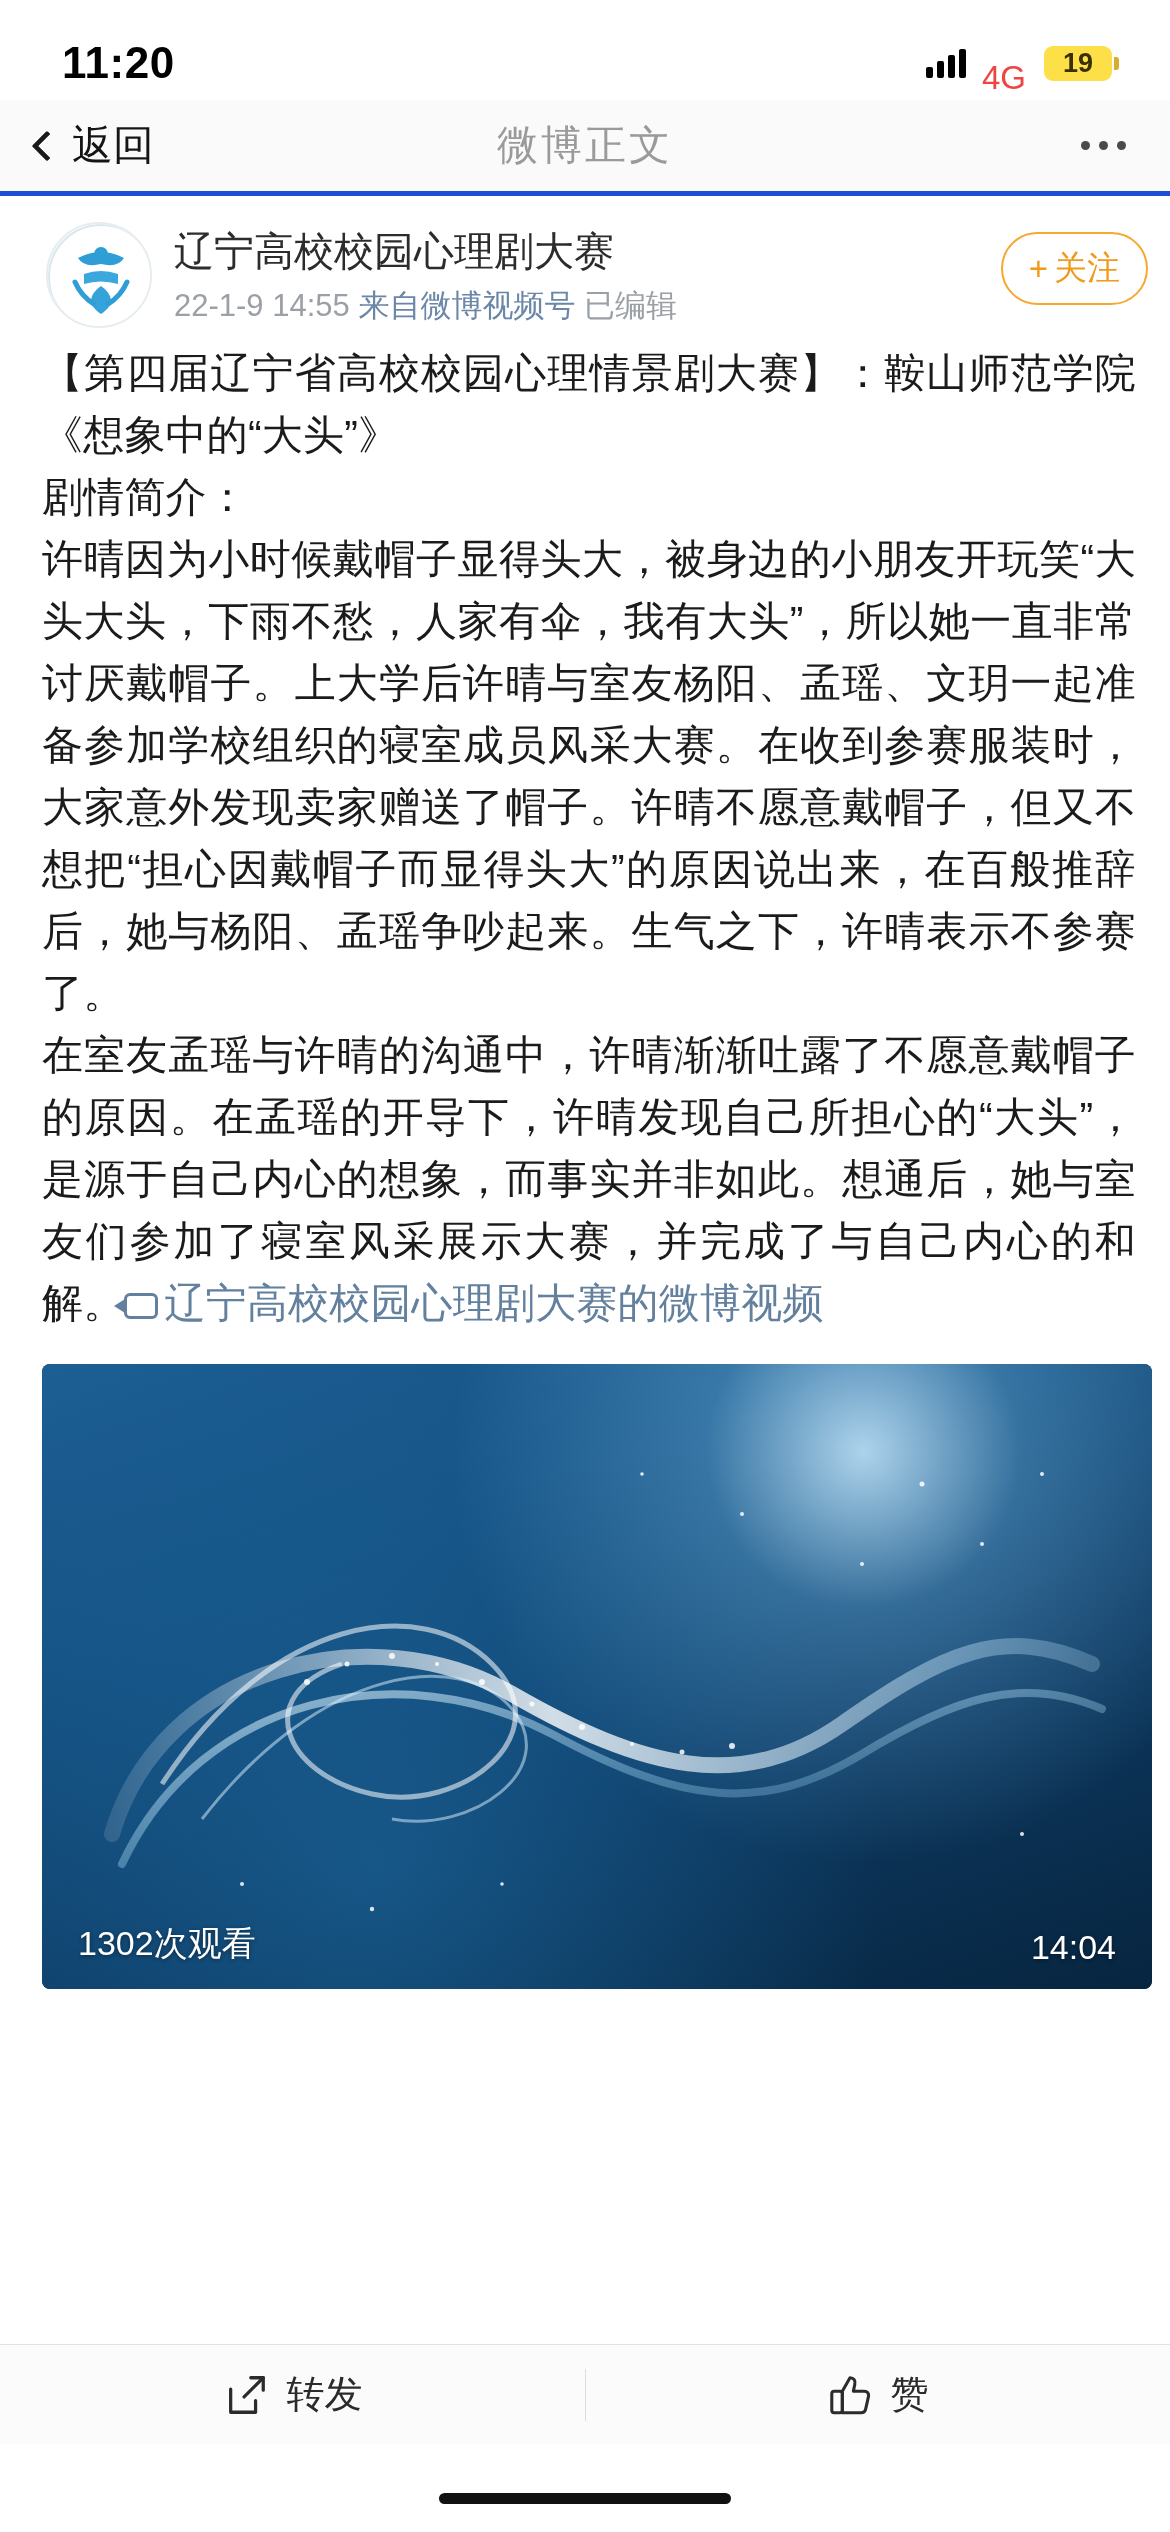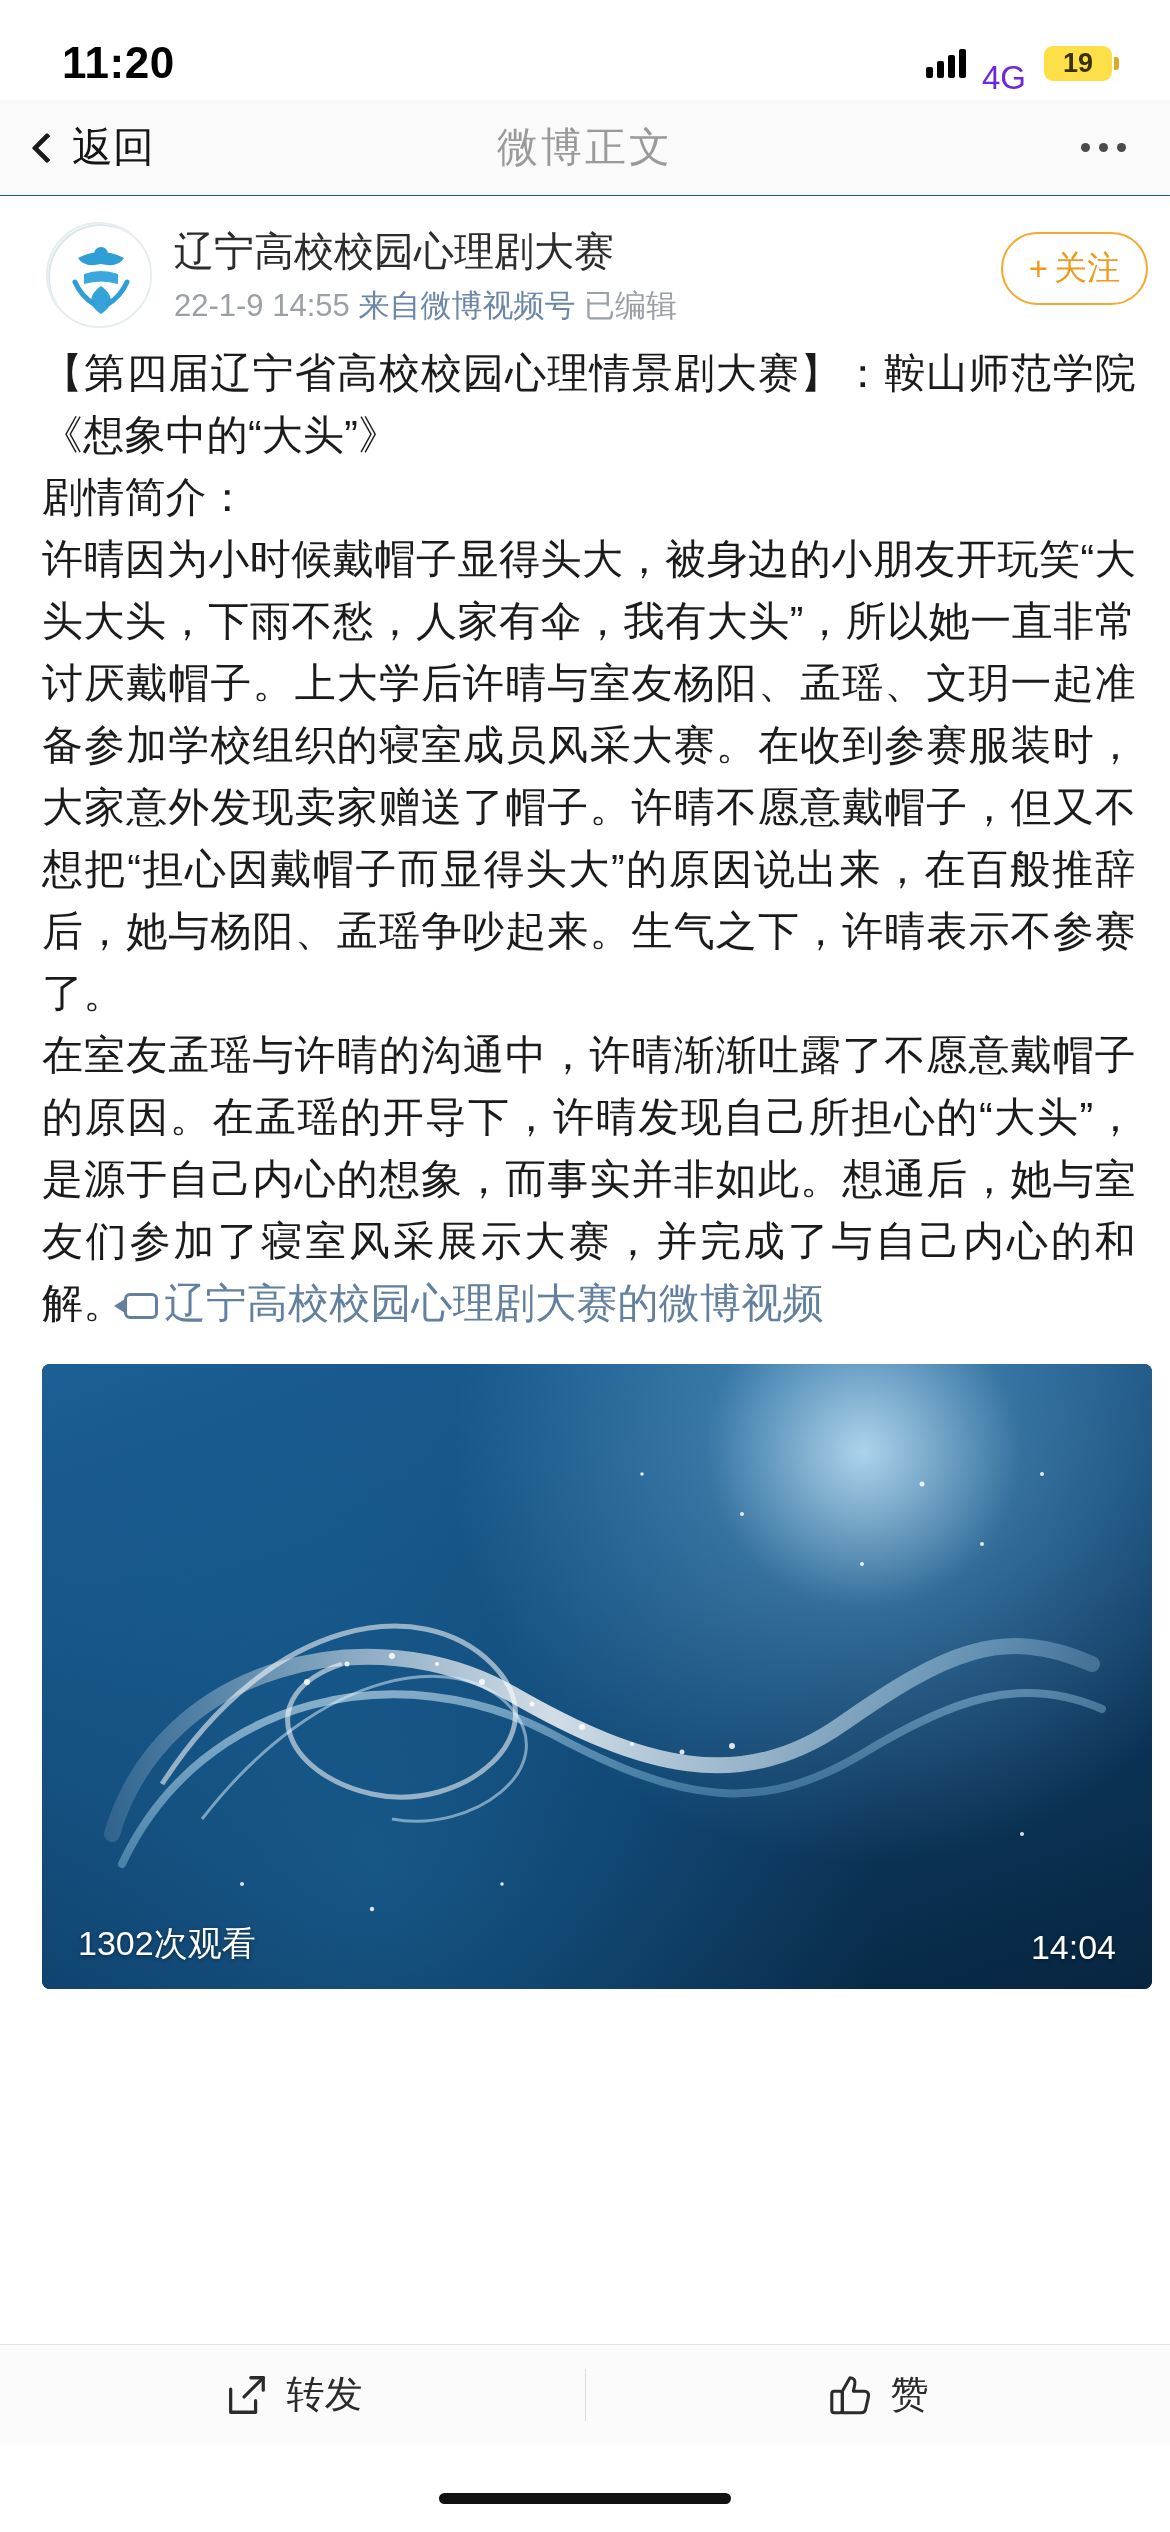--- a/index.html
+++ b/index.html
@@ -45,21 +45,21 @@
     width: 7px;
     background: #000;
     border-radius: 2px;
   }
   .signal-bars i:nth-child(1) { height: 11px; }
   .signal-bars i:nth-child(2) { height: 17px; }
   .signal-bars i:nth-child(3) { height: 23px; }
   .signal-bars i:nth-child(4) { height: 29px; }
   .net-label {
     font-size: 33px;
-    color: #6d28d9;
+    color: #ef4444;
     font-weight: 500;
     margin-left: 4px;
     margin-top: 29px;
   }
   .battery {
     margin-left: 6px;
     width: 68px;
     height: 35px;
     border-radius: 9px;
     background: #fde047;
@@ -84,21 +84,21 @@
     border-radius: 0 3px 3px 0;
   }
 
   
   .nav-bar {
     height: 96px;
     width: 100%;
     display: flex;
     align-items: center;
     background: #fafafa;
-    border-bottom: 1px solid #1d4ed8;
+    border-bottom: 5px solid #1d4ed8;
     padding: 0 36px;
     position: relative;
   }
   .nav-back {
     display: flex;
     align-items: center;
     gap: 8px;
     color: #000;
   }
   .chev {

